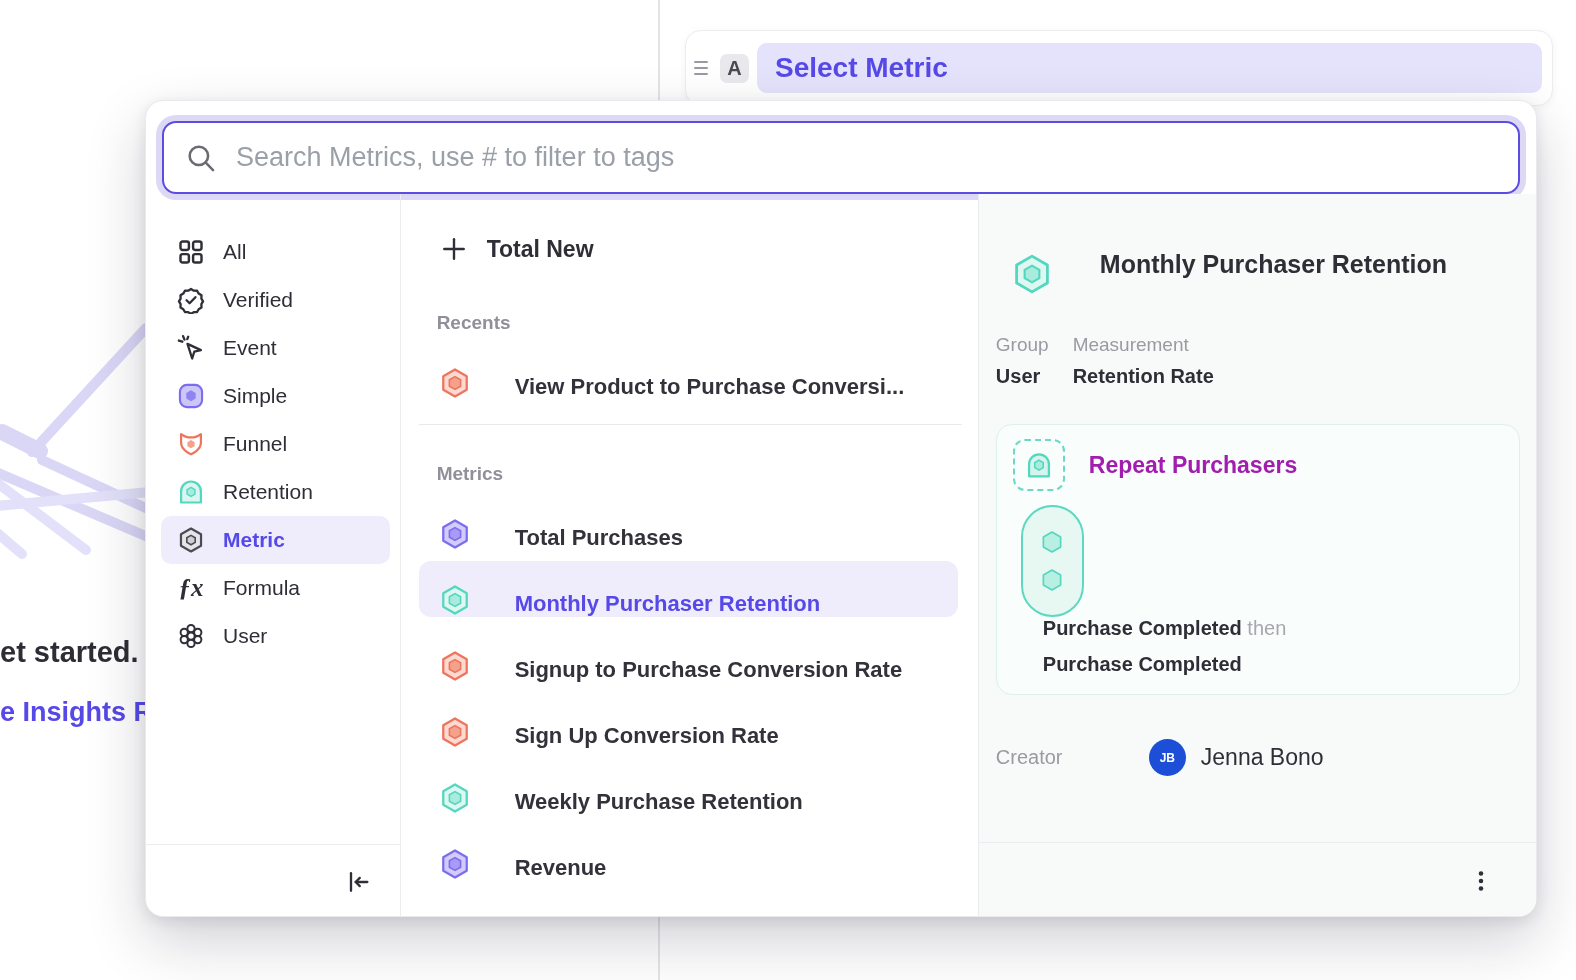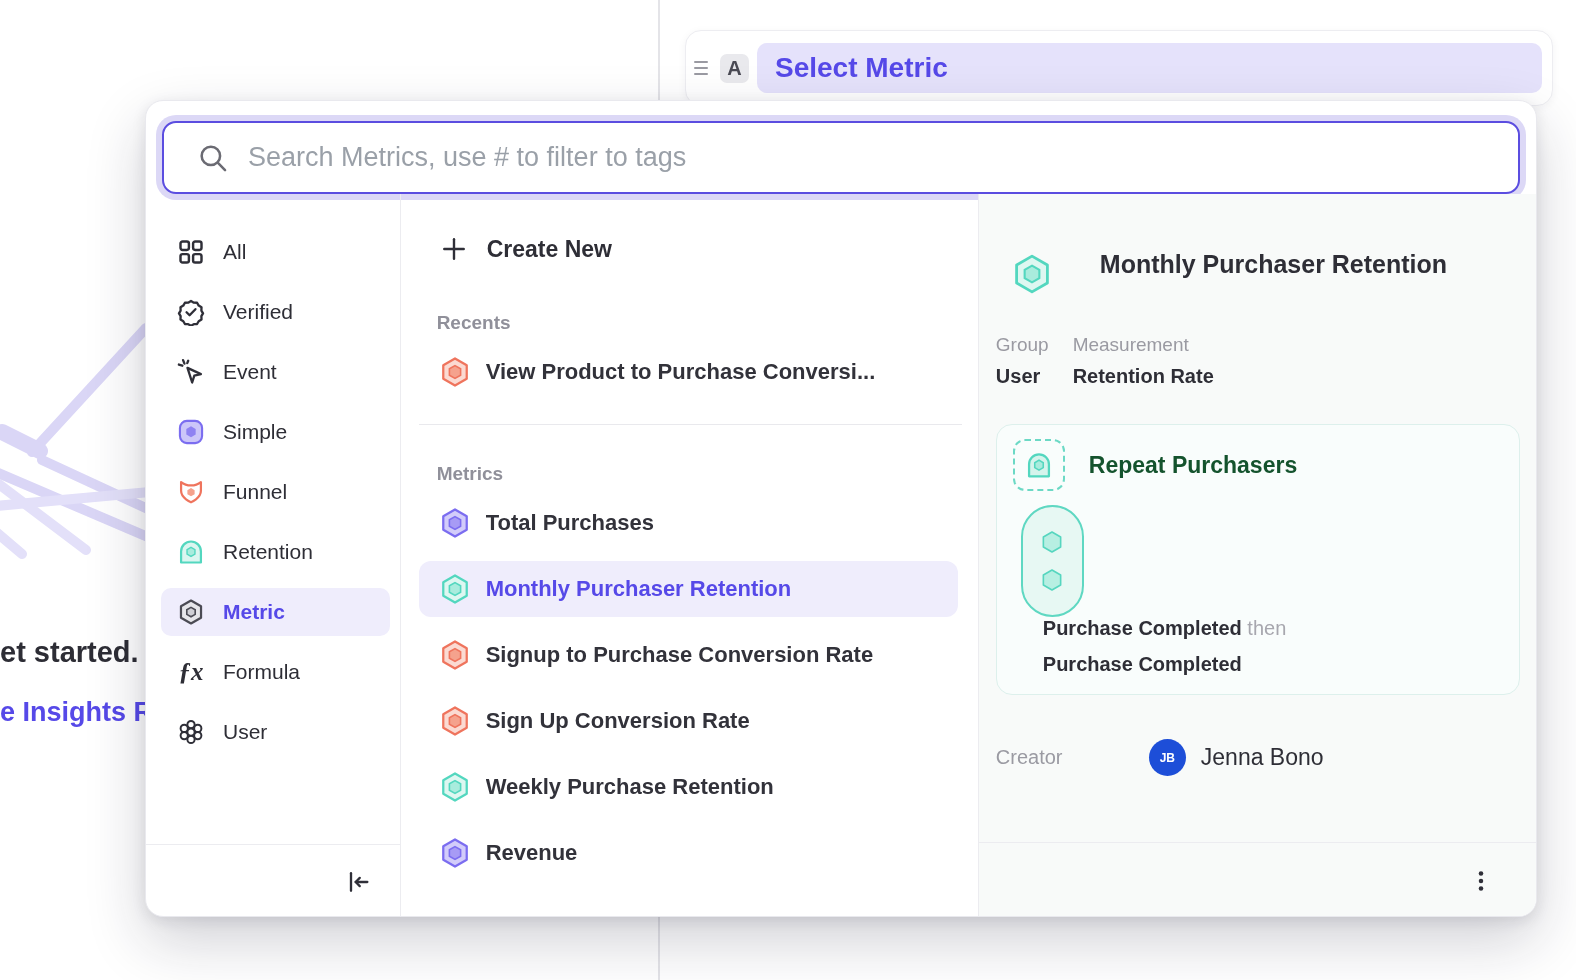--- a/index.html
+++ b/index.html
@@ -23,47 +23,47 @@
   .metric-pill { flex:1; height:50px; background:#e5e2fb; border-radius:10px;
     display:flex; align-items:center; padding:0 18px; font-size:28px; font-weight:600; color:#5649e8; }
 
   
   .modal { position:absolute; left:145px; top:100px; width:1392px; height:817px;
     background:#fff; border:1px solid #e9e9ee; border-radius:18px; overflow:hidden;
     box-shadow:0 24px 60px rgba(25,25,50,.20), 0 4px 14px rgba(25,25,50,.10); }
 
   .search-wrap { padding:20px 16px 0 16px; height:93px; }
   .search-box { height:73px; border:2px solid #5b4de0; border-radius:14px; background:#fff;
-    box-shadow:0 0 0 6px #dcd8f6; display:flex; align-items:center; padding:0 32px; }
+    box-shadow:0 0 0 6px #dcd8f6; display:flex; align-items:center; padding:0 20px; }
   .search-box svg { flex:0 0 auto; margin-right:18px; }
   .search-box input { border:0; outline:none; flex:1; font-size:27px; color:#35353d;
     font-family:"Liberation Sans", sans-serif; background:transparent; }
   .search-box input::placeholder { color:#9aa0a8; }
 
   .columns { display:flex; height:724px; }
 
   
   .sidebar { width:255px; border-right:1px solid #ececf0; display:flex; flex-direction:column; }
-  .sidebar-items { flex:1; padding-top:34px; display:flex; flex-direction:column; gap:12px; }
+  .sidebar-items { flex:1; padding-top:34px; display:flex; flex-direction:column; }
   .side-item { height:48px; margin:0 10px 0 15px; border-radius:10px;
     display:flex; align-items:center; padding-left:15px; cursor:pointer; }
   .side-item .ic { width:30px; height:30px; display:flex; align-items:center; justify-content:center; }
   .side-item .lbl { margin-left:17px; font-size:21px; font-weight:500; color:#2e2e36; }
   .side-item.selected { background:#efedfc; }
   .side-item.selected .lbl { color:#5649e8; font-weight:600; }
   .fx-glyph { font-size:25px; font-style:italic; font-weight:600; color:#2e2e36; font-family:"Liberation Serif", serif; }
   .sidebar-footer { height:74px; border-top:1px solid #ececf0; display:flex; align-items:center; justify-content:flex-end; padding-right:28px; }
 
   
   .list-col { width:578px; padding-top:30px; }
   .create-new { height:50px; display:flex; align-items:center; padding-left:40px; cursor:pointer; }
   .create-new .lbl { margin-left:20px; font-size:23px; font-weight:600; color:#2e2e36; }
   .section-label { margin:38px 0 0 36px; font-size:19px; font-weight:600; color:#90909a; }
   .metric-row { height:56px; margin:10px 20px 0 18px; border-radius:12px;
-    display:flex; align-items:center; padding-left:20px; cursor:pointer; }
+    display:flex; align-items:flex-end; padding-left:20px; cursor:pointer;gap:29px; }
   .metric-row:first-of-type { margin-top:14px; }
   .metric-row .hexwrap { width:32px; height:34px; }
   .metric-row .lbl { margin-left:15px; font-size:22px; font-weight:600; color:#32323a;
     white-space:nowrap; overflow:hidden; text-overflow:ellipsis; }
   .metric-row.selected { background:#efedfc; }
   .metric-row.selected .lbl { color:#5649e8; }
   .list-divider { height:1px; background:#e9e9ed; margin:24px 16px 0 18px; }
 
   
   .hex-purple .outer { fill:#d2ccfa; stroke:#7b6df0; }
@@ -84,21 +84,21 @@
   .detail-title { font-size:25px; font-weight:700; color:#2e2e36; }
   .detail-sub { margin-top:9px; font-size:20px; color:#8f8f98; }
   .props { display:flex; margin-top:38px;align-items:center; }
   .prop { margin-right:24px; }
   .prop .p-label { font-size:19px; font-weight:500; color:#9a9aa2; }
   .prop .p-value { margin-top:9px; font-size:20px; font-weight:700; color:#2e2e36; }
   .def-card { margin-top:36px; background:#f9fdfc; border:1px solid #ddf0ec; border-radius:16px; padding:14px 16px 18px 16px; }
   .def-head { display:flex; align-items:center; }
   .def-icon { width:52px; height:52px; border:2px dashed #6cd9c5; border-radius:12px;
     display:flex; align-items:center; justify-content:center; }
-  .def-name { margin-left:24px; font-size:23px; font-weight:700; color:#14532d; }
+  .def-name { margin-left:24px; font-size:23px; font-weight:700; color:#a21caf; }
   .def-flow { display:flex; margin-top:14px;flex-direction:column; }
   .capsule { width:63px; height:112px; margin-left:8px; background:#e7f8f3; border:2px solid #5fd8c2;
     border-radius:32px; display:flex; flex-direction:column; align-items:center; justify-content:center; gap:10px; }
   .steps { margin-left:30px; display:flex; flex-direction:column; justify-content:center; gap:13px; }
   .step { font-size:20px; font-weight:600; color:#2e2e36; }
   .step .then { font-weight:400; color:#a7a7ae; }
   .creator-row { display:flex; align-items:center; margin-top:44px; }
   .creator-label { font-size:20px; color:#9a9aa2; width:133px; }
   .avatar { width:37px; height:37px; border-radius:50%; background:#1d4ed8; color:#fff;
     font-size:12px; font-weight:700; display:flex; align-items:center; justify-content:center; margin-left:20px; }
@@ -259,21 +259,21 @@
       </div>
     </div>
 
     <div class="list-col">
 
       <div class="create-new">
         <svg width="26" height="26" viewBox="0 0 24 24" fill="none" stroke="#2f2f38" stroke-width="2.2" stroke-linecap="round">
           <path d="M12 3 V21"></path>
             <path d="M3 12 H21"></path>
         </svg>
-        <span class="lbl">Create New</span>
+        <span class="lbl">Total New</span>
       </div>
 
       <div class="section-label">Recents</div>
 
       <div class="metric-row">
         <span class="hexwrap">
           <svg class="hex-coral" width="32" height="34" viewBox="0 0 24 24">
             <path class="outer" d="M12 1.8 L20.8 6.9 V17.1 L12 22.2 L3.2 17.1 V6.9 Z" stroke-width="1.7" stroke-linejoin="round"></path>
             <path class="inner" d="M12 7.2 L16.2 9.6 V14.4 L12 16.8 L7.8 14.4 V9.6 Z" stroke-width="1.2"></path>
           </svg></span>

